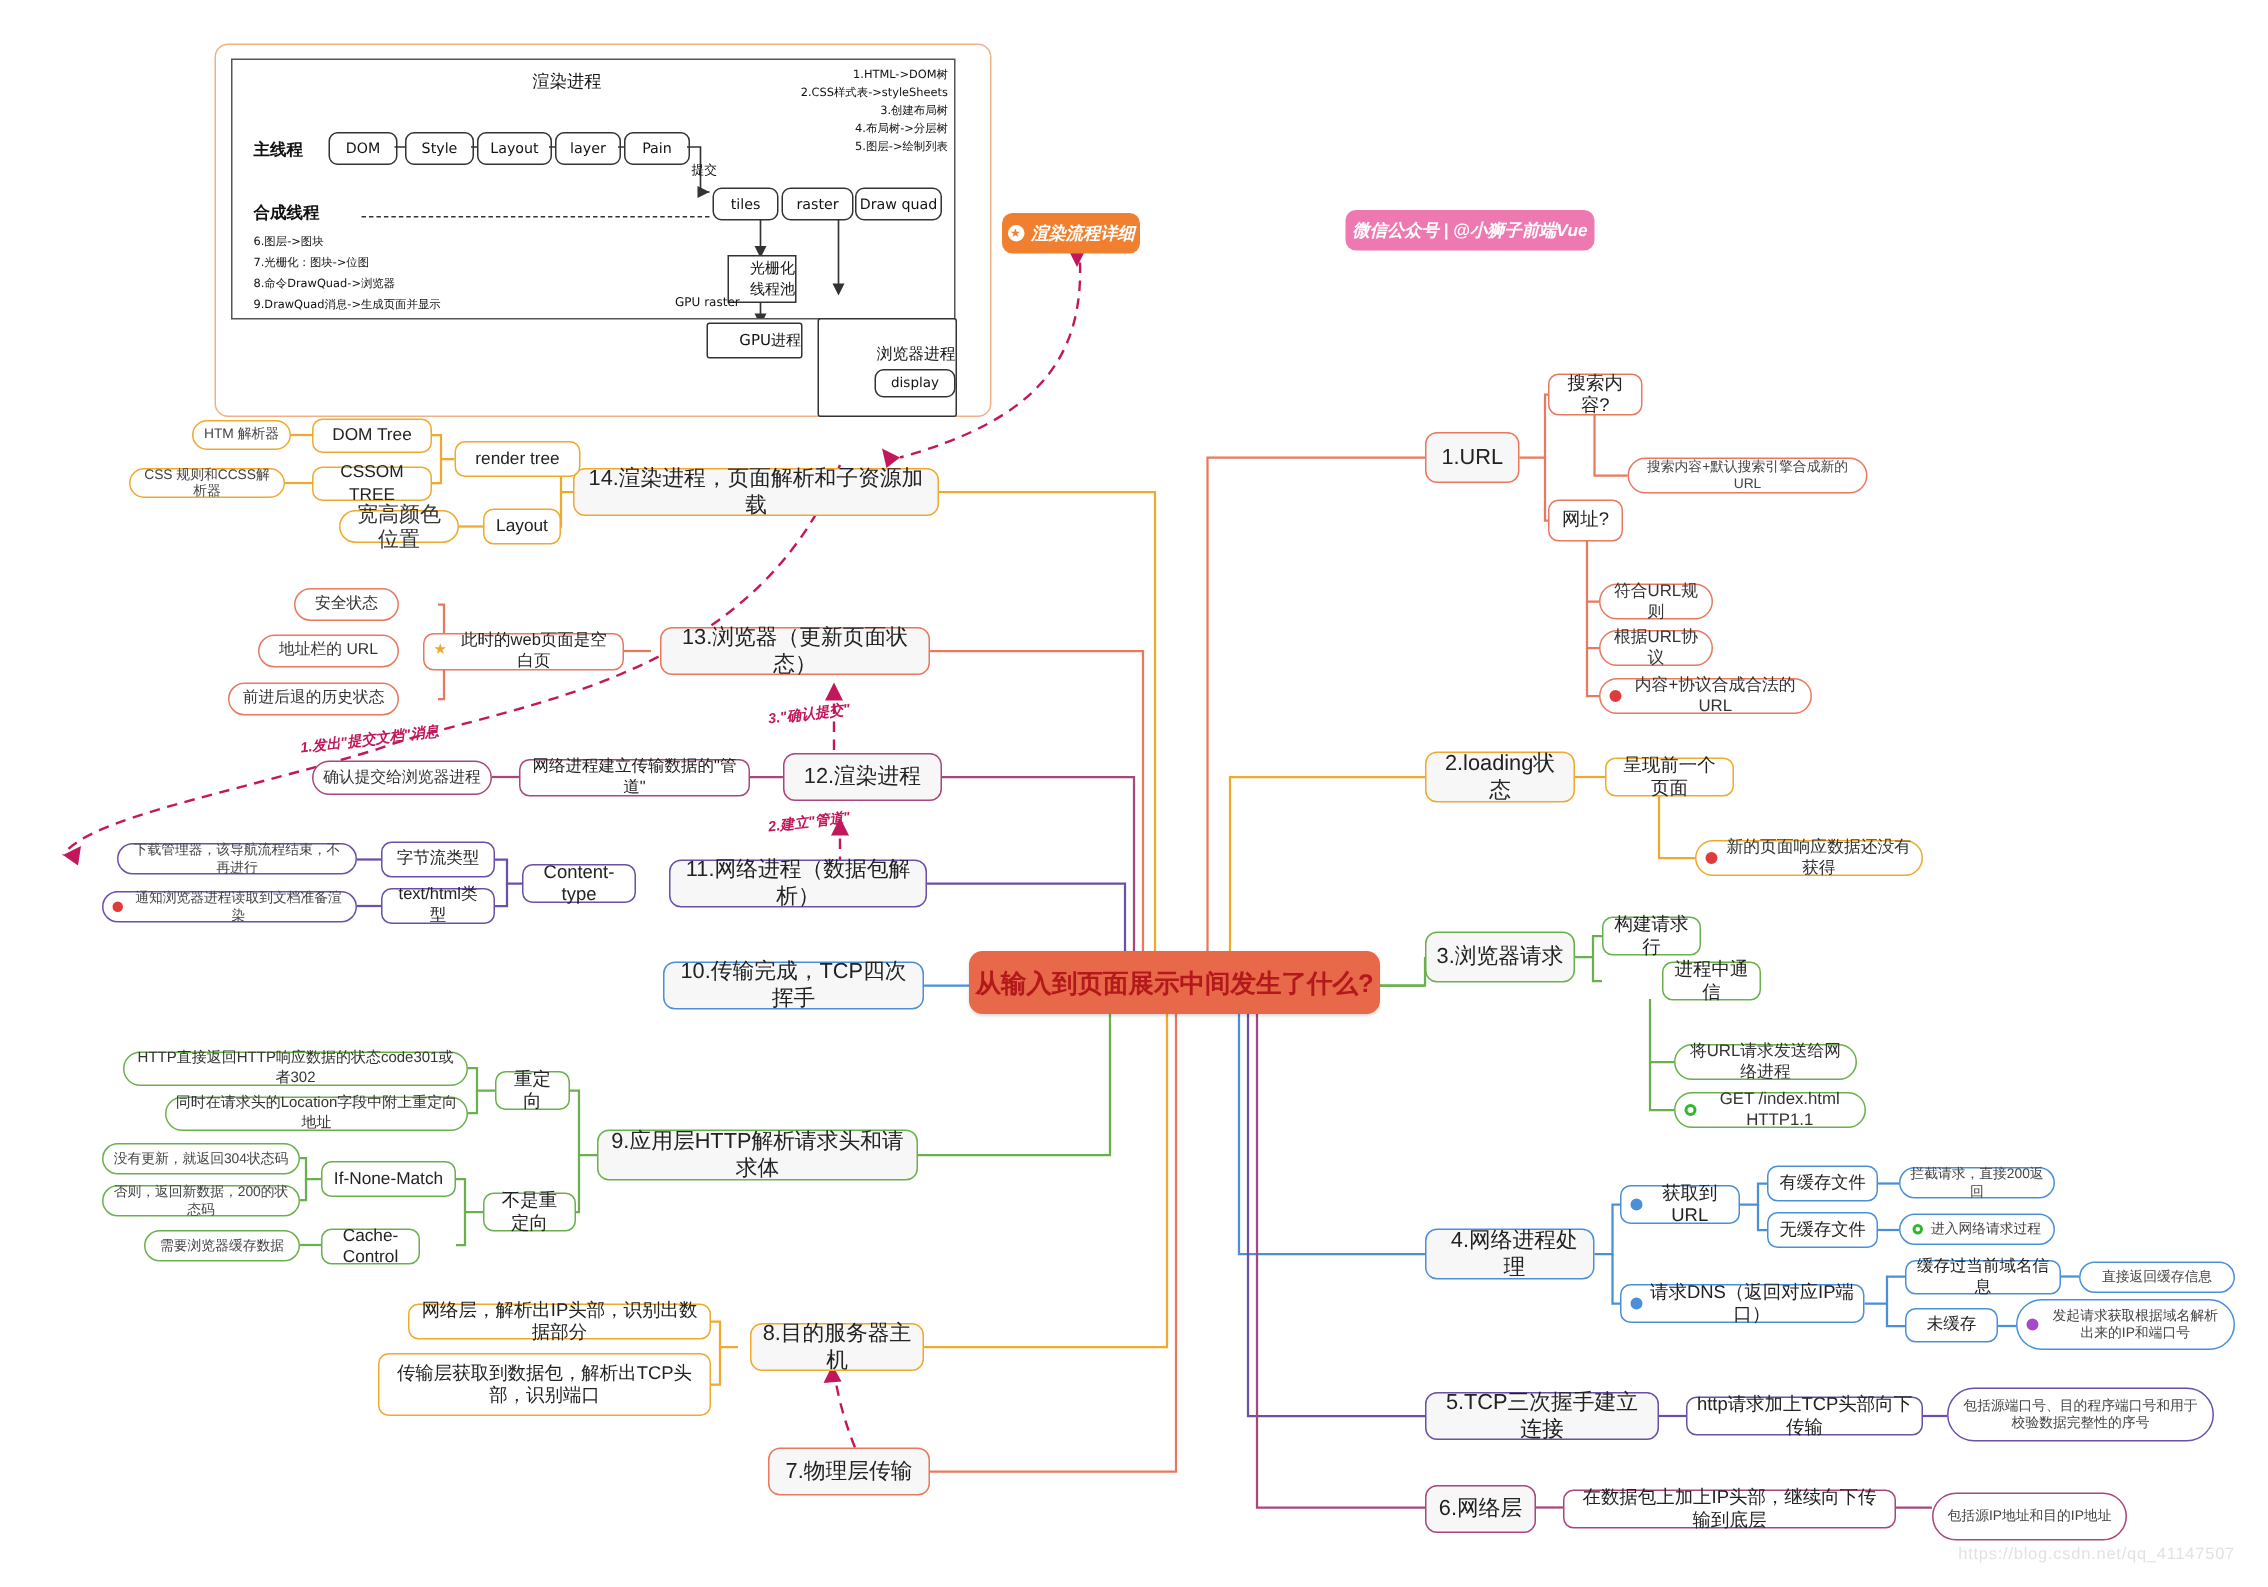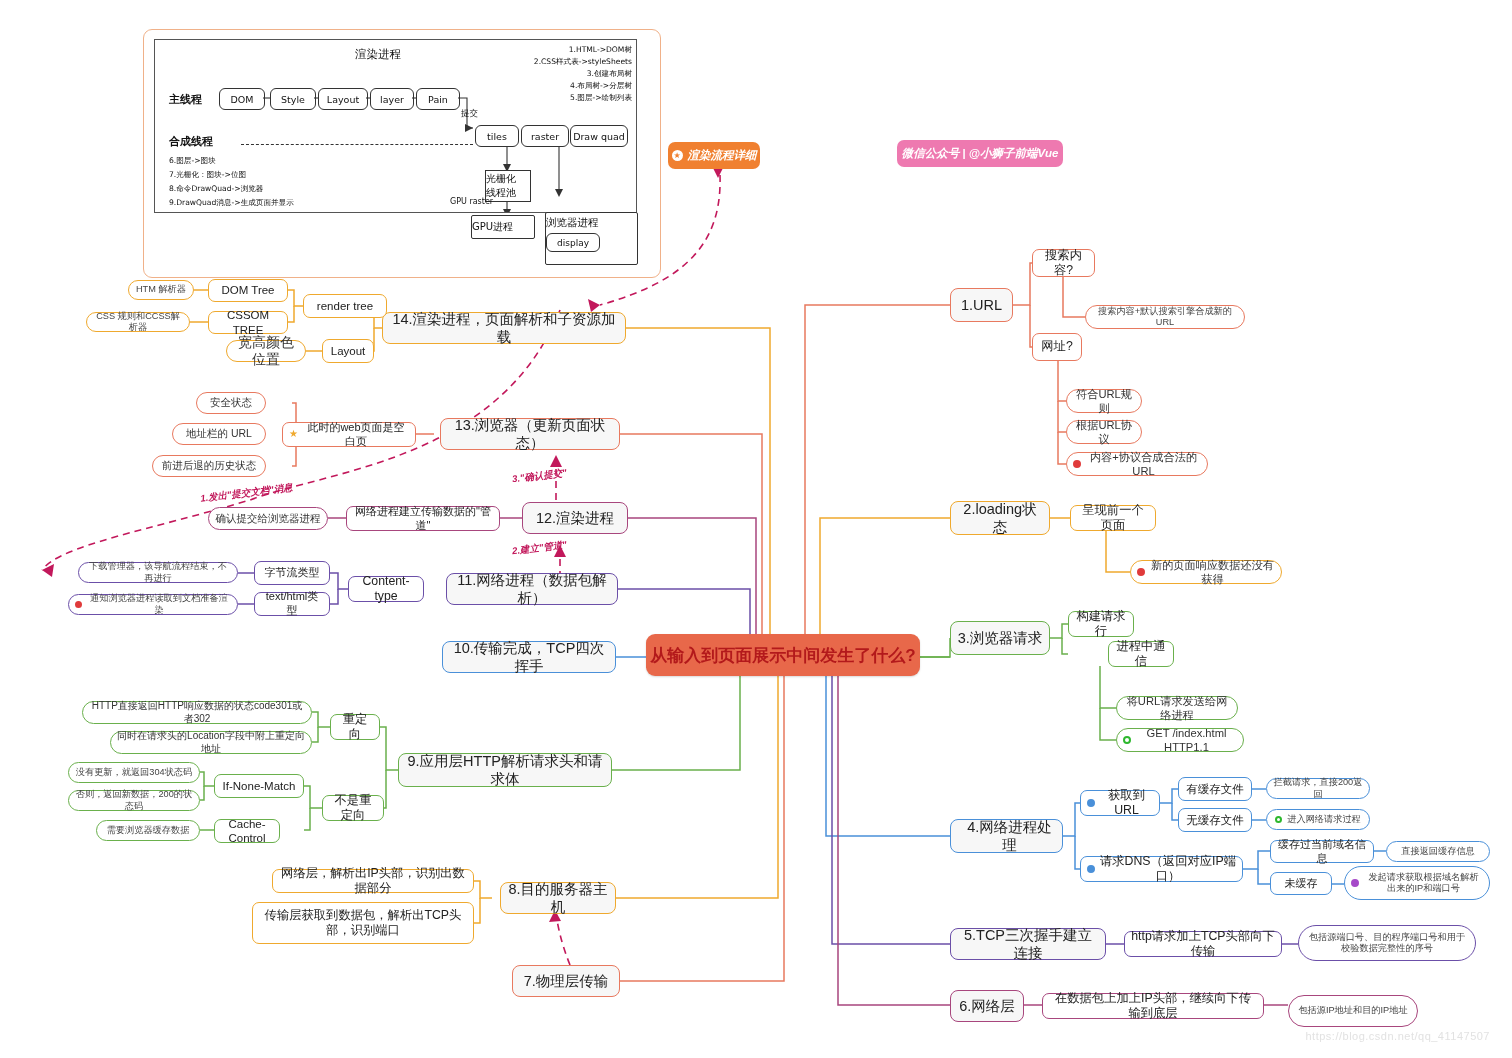--- a/index.html
+++ b/index.html
@@ -42,21 +42,21 @@
   #render-diagram{position:absolute;left:143px;top:29px;width:516px;height:247px;
      border:1.5px solid #f0b189;border-radius:9px;background:#fff;}
   #rd-inner{position:absolute;left:10px;top:9px;width:481px;height:172px;border:1px solid #555;background:#fff;}
   .hand{font-family:"DejaVu Sans",sans-serif;color:#1b1b1b;}
   .rdtitle{position:absolute;font-size:11.5px;color:#111;}
   .rdlbl{position:absolute;font-size:11px;color:#111;font-weight:bold;}
   .rdsmall{position:absolute;font-size:7.6px;color:#111;white-space:nowrap;}
   .rdbox{position:absolute;border:1.2px solid #333;border-radius:6px;background:#fff;
          display:flex;align-items:center;justify-content:center;font-size:9.5px;color:#111;}
   .rdbox2{position:absolute;border:1.3px solid #333;background:#fff;
-         display:flex;align-items:flex-start;justify-content:center;font-size:10px;color:#111;
+         display:flex;align-items:flex-end;justify-content:center;font-size:10px;color:#111;
          flex-direction:column;}
   .dashline{position:absolute;border-top:1.4px dashed #333;}
 
   
   #watermark{position:absolute;right:20px;bottom:34px;font-size:25px;color:#d9d9d9;
      letter-spacing:2px;white-space:nowrap;}
   #watermark2{position:absolute;right:22px;bottom:16px;font-size:11px;color:#e2e2e2;
      letter-spacing:.5px;white-space:nowrap;}
 </style>
 </head>
@@ -220,21 +220,21 @@
 
       <div class="rdsmall hand" style="left:295px;top:157px;font-size:8px;">GPU raster</div>
 
       <div class="rdsmall hand" style="left:14px;top:116px;">6.图层-&gt;图块</div>
       <div class="rdsmall hand" style="left:14px;top:130px;">7.光栅化：图块-&gt;位图</div>
       <div class="rdsmall hand" style="left:14px;top:144px;">8.命令DrawQuad-&gt;浏览器</div>
       <div class="rdsmall hand" style="left:14px;top:158px;">9.DrawQuad消息-&gt;生成页面并显示</div>
     </div>
 
     <div class="rdbox2 hand" style="left:327px;top:185px;width:62px;height:22px;border-radius:2px;font-size:10px;">GPU进程</div>
-    <div class="rdbox2 hand" style="left:401px;top:182px;width:91px;height:48px;border-radius:2px;font-size:10.5px;justify-content:flex-start;padding-top:3px;">
+    <div class="rdbox2 hand" style="left:401px;top:182px;width:91px;height:48px;border-radius:2px;font-size:10.5px;justify-content:flex-start;padding-top:16px;">
       <span>浏览器进程</span>
       <span class="rdbox hand" style="position:relative;left:0;top:3px;width:52px;height:17px;font-size:9px;">display</span>
     </div>
   </div>
 
   <div class="badge" style="left:668px;top:142px;width:92px;height:27px;background:#f08030;">
     <span class="dot" style="color:#f08030;">★</span>
     <span>渲染流程详细</span>
   </div>
   <div class="badge" style="left:897px;top:140px;width:166px;height:27px;background:#ee79b0;">

